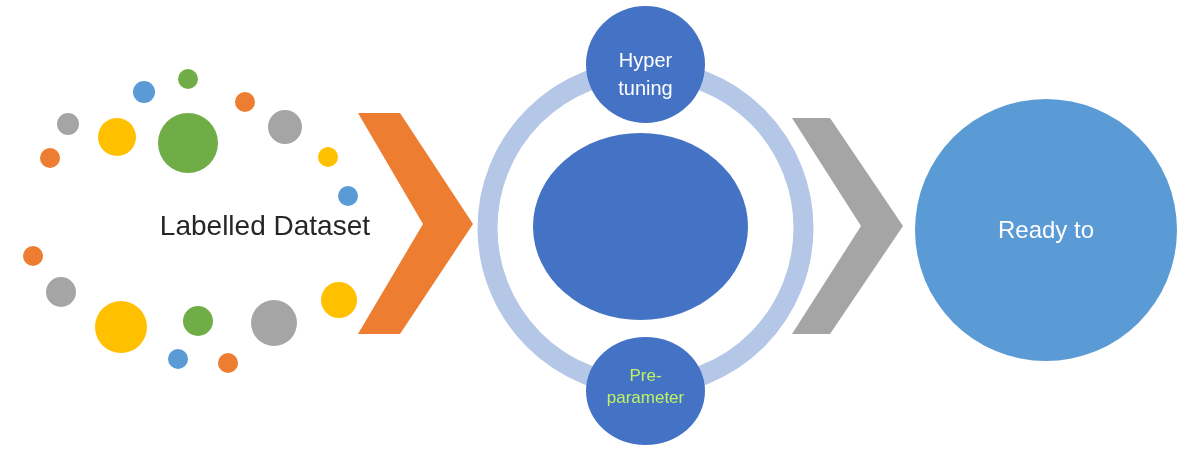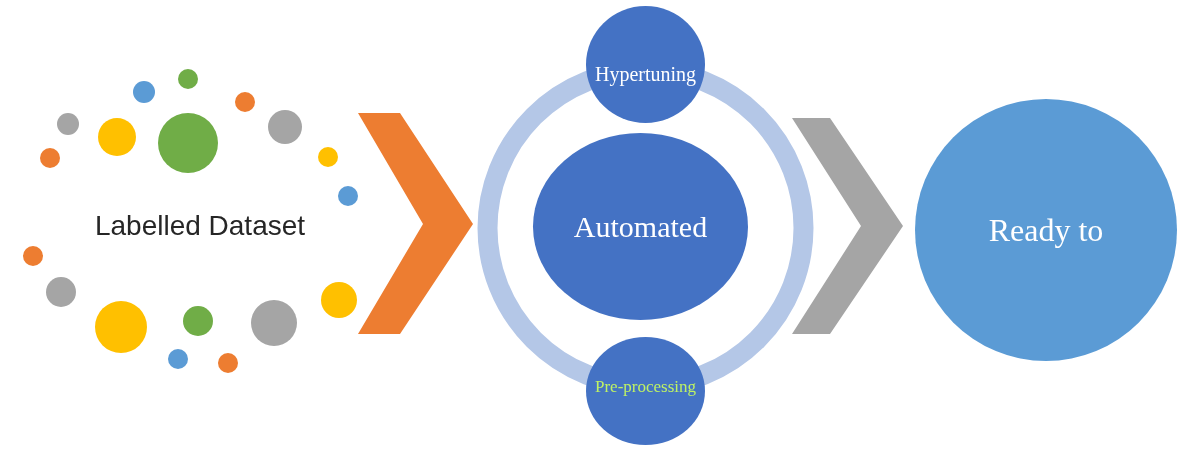--- a/index.html
+++ b/index.html
@@ -13,35 +13,34 @@
   }
   .shape-layer {
     position: absolute;
     left: 0; top: 0;
     width: 1200px; height: 457px;
   }
   .node {
     position: absolute;
     border-radius: 50%;
     display: flex;
-    flex-direction: row;
+    flex-direction: column;
     align-items: center;
     justify-content: center;
     text-align: center;
     box-sizing: border-box;
-    font-family: Liberation Serif, serif;
   }
   .node span { display: block; white-space: nowrap; }
 
   .dataset-label {
     position: absolute;
     left: 30px;
     top: 209px;
     width: 340px;
-    text-align: center;
+    text-align: right;
     font-size: 28px;
     line-height: 34px;
   }
   .node-center {
     left: 533px; top: 133px;
     width: 215px; height: 187px;
     font-size: 30px; line-height: 35px;
   }
   .node-top {
     left: 586px; top: 6px;
@@ -51,21 +50,21 @@
   }
   .node-bottom {
     left: 586px; top: 337px;
     width: 119px; height: 108px;
     font-size: 17px; line-height: 22px;
     padding-bottom: 8px;
   }
   .node-result {
     left: 915px; top: 99px;
     width: 262px; height: 262px;
-    font-size: 32px; line-height: 34px;
+    font-size: 24px; line-height: 34px;
   }
 </style>
 </head>
 <body>
 
 <div class="canvas">
 
   <svg class="shape-layer" width="1200" height="457" viewBox="0 0 1200 457">
     <g>
         <circle cx="144" cy="92" r="11" fill="#5B9BD5"></circle>
@@ -88,30 +87,29 @@
         <circle cx="228" cy="363" r="10" fill="#ED7D31"></circle>
       </g>
     <polygon points="358,113 400,113 473,224 400,334 358,334 423,224" fill="#ED7D31"></polygon>
     <circle cx="645.5" cy="228" r="158" fill="none" stroke-width="20" stroke="#B4C7E7"></circle>
     <polygon points="792,118 830,118 903,226 830,334 792,334 861,226" fill="#A5A5A5"></polygon>
   </svg>
 
   <div class="dataset-label" style="color: rgb(38, 38, 38);">Labelled Dataset</div>
 
   <div class="node node-center" style="background-color: rgb(68, 114, 196); color: rgb(255, 255, 255);">
-    <span>Automated</span>
   </div>
 
   <div class="node node-top" style="background-color: rgb(68, 114, 196); color: rgb(255, 255, 255);">
     <span>Hyper</span>
     <span>tuning</span>
   </div>
 
   <div class="node node-bottom" style="background-color: rgb(68, 114, 196); color: #bef264;">
     <span>Pre-</span>
-    <span>processing</span>
+    <span>parameter</span>
   </div>
 
   <div class="node node-result" style="background-color: rgb(91, 155, 213); color: rgb(255, 255, 255);">
     <span>Ready to</span>
   </div>
 
 </div>
 
 </body></html>

